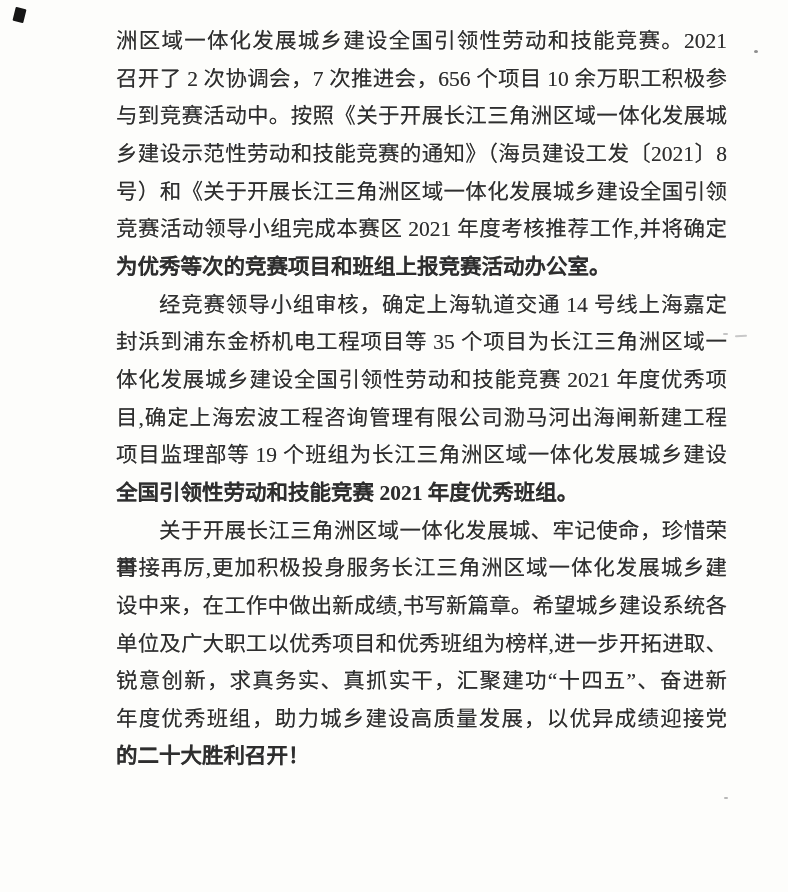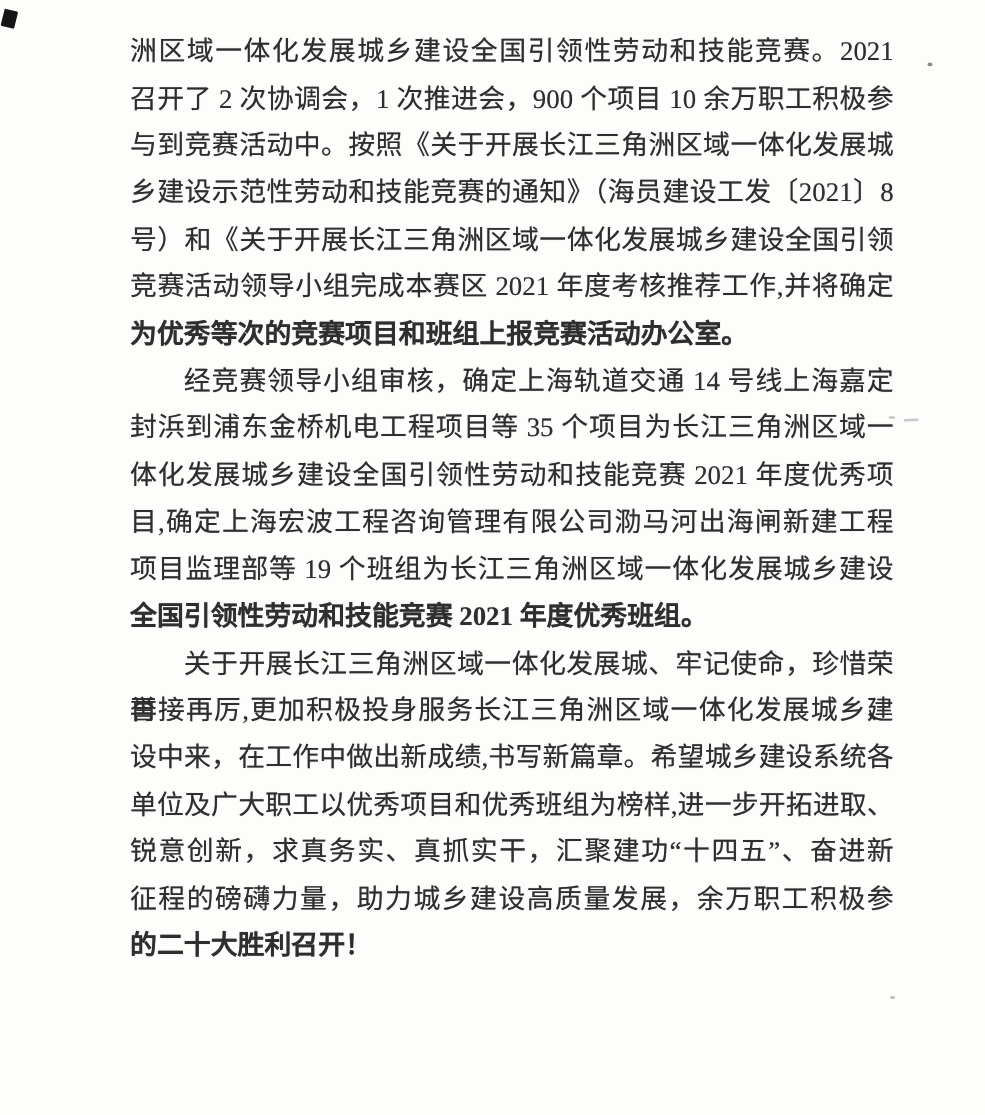--- a/index.html
+++ b/index.html
@@ -12,21 +12,21 @@
     width:788px;
     height:892px;
     overflow:hidden;
   }
   body{
     background:var(--paper);
     font-family:"Liberation Serif","DejaVu Serif",serif;
   }
   .page{
     position:absolute;
-    left:0; top:0;
+    left:12px; top:0;
     width:696px;
     height:892px;
     background:var(--paper);
     padding-left:30px;
   }
   .text-block{
     position:absolute;
     left:104px;
     top:23px;
     width:611px;
@@ -75,34 +75,34 @@
 <div class="page">
 
   <span class="corner-mark"></span>
   <span class="speck s1"></span>
   <span class="speck s2"></span>
   <span class="speck s3"></span>
   <span class="speck s4"></span>
 
   <div class="text-block">
     <div class="line">洲区域一体化发展城乡建设全国引领性劳动和技能竞赛。2021</div>
-    <div class="line">召开了 2 次协调会，1 次推进会，900 个项目 10 余万职工积极参</div>
+    <div class="line">召开了 2 次协调会，7 次推进会，656 个项目 10 余万职工积极参</div>
     <div class="line">与到竞赛活动中。按照《关于开展长江三角洲区域一体化发展城</div>
     <div class="line">乡建设示范性劳动和技能竞赛的通知》（海员建设工发〔2021〕8</div>
     <div class="line">号）和《关于开展长江三角洲区域一体化发展城乡建设全国引领</div>
     <div class="line">竞赛活动领导小组完成本赛区 2021 年度考核推荐工作,并将确定</div>
     <div class="line para-end">为优秀等次的竞赛项目和班组上报竞赛活动办公室。</div>
     <div class="line indent">经竞赛领导小组审核，确定上海轨道交通 14 号线上海嘉定</div>
     <div class="line">封浜到浦东金桥机电工程项目等 35 个项目为长江三角洲区域一</div>
     <div class="line">体化发展城乡建设全国引领性劳动和技能竞赛 2021 年度优秀项</div>
     <div class="line">目,确定上海宏波工程咨询管理有限公司泐马河出海闸新建工程</div>
     <div class="line">项目监理部等 19 个班组为长江三角洲区域一体化发展城乡建设</div>
     <div class="line para-end">全国引领性劳动和技能竞赛 2021 年度优秀班组。</div>
     <div class="line indent">关于开展长江三角洲区域一体化发展城、牢记使命，珍惜荣誉、</div>
     <div class="line">再接再厉,更加积极投身服务长江三角洲区域一体化发展城乡建</div>
     <div class="line">设中来，在工作中做出新成绩,书写新篇章。希望城乡建设系统各</div>
     <div class="line">单位及广大职工以优秀项目和优秀班组为榜样,进一步开拓进取、</div>
     <div class="line">锐意创新，求真务实、真抓实干，汇聚建功“十四五”、奋进新</div>
-    <div class="line">征程的磅礴力量，助力城乡建设高质量发展，余万职工积极参</div>
+    <div class="line">年度优秀班组，助力城乡建设高质量发展，以优异成绩迎接党</div>
     <div class="line para-end">的二十大胜利召开！</div>
   </div>
 
 </div>
 
 </body></html>

